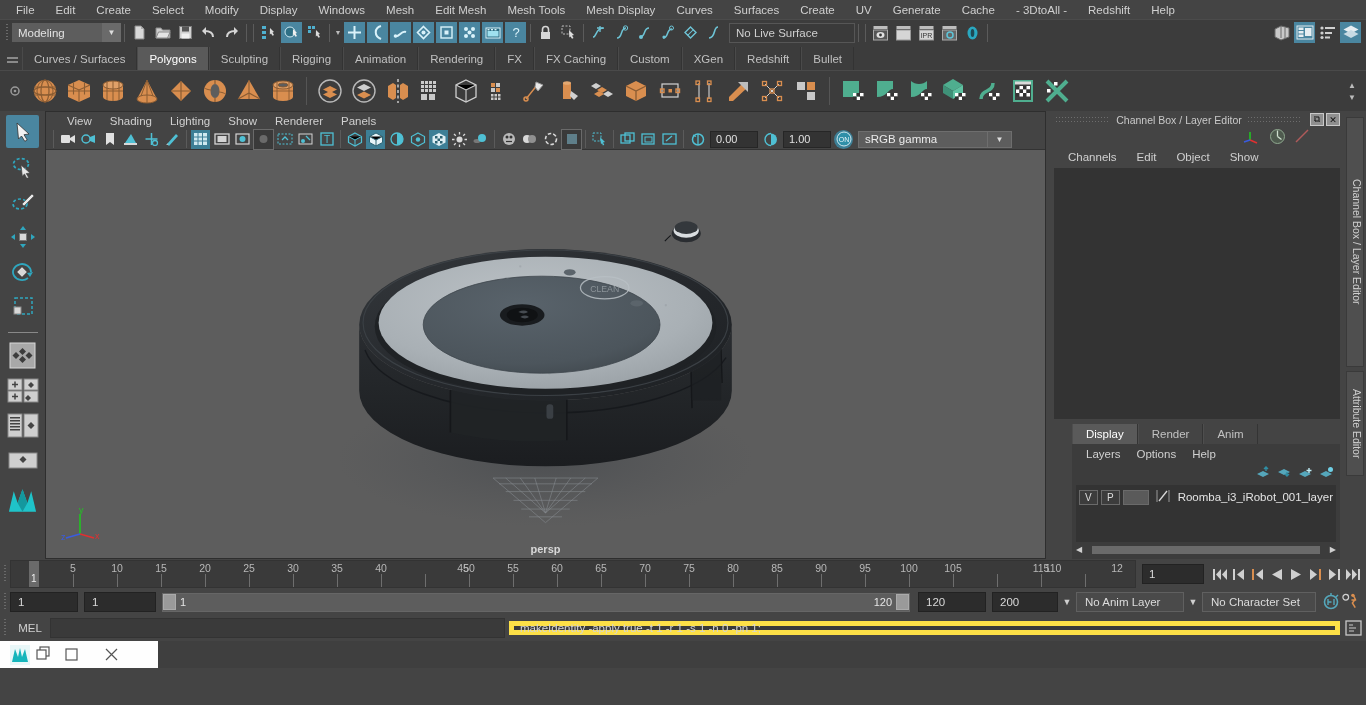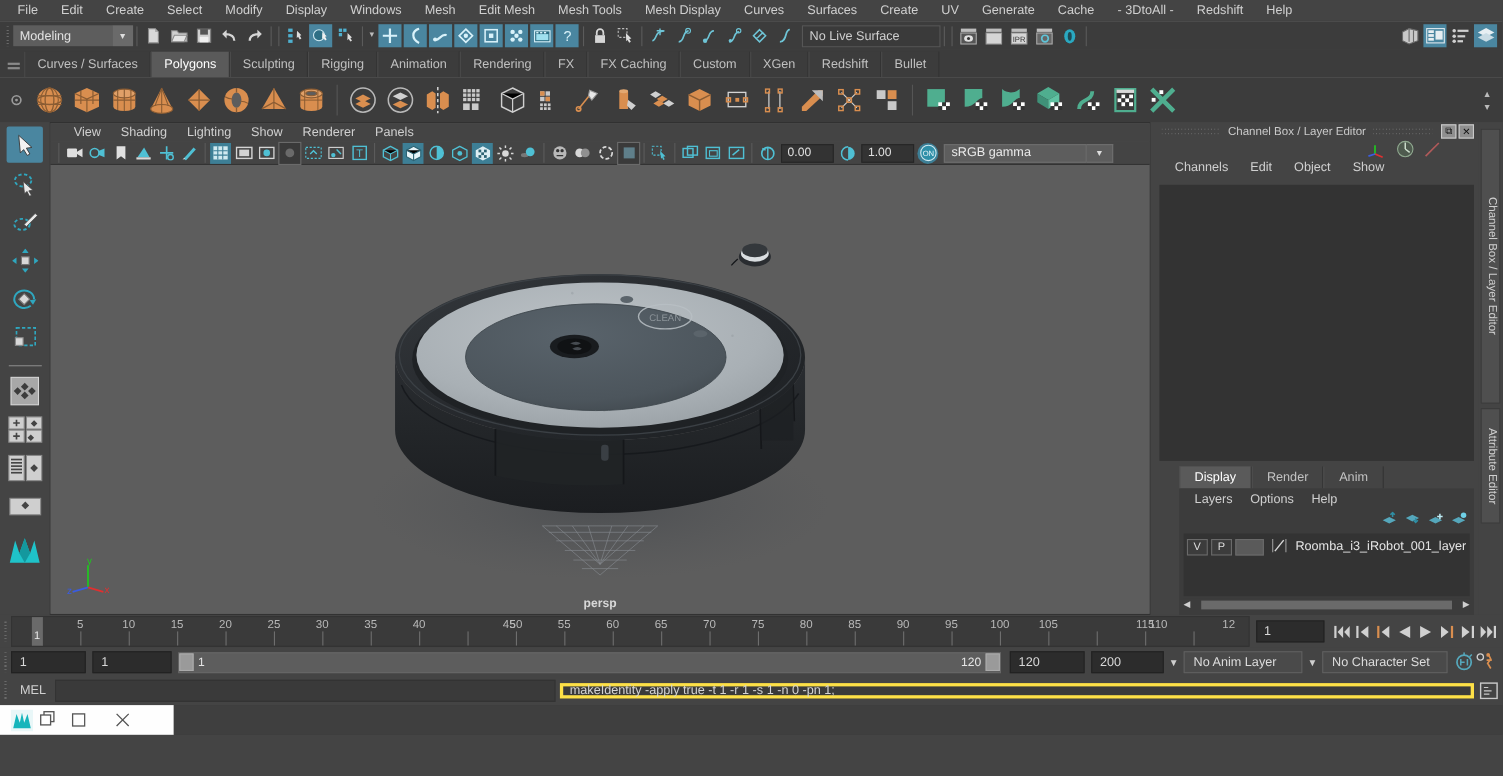--- a/index.html
+++ b/index.html
@@ -135,21 +135,21 @@
   }
   .dots{ flex:1 1 auto; height:9px;
     background:repeating-linear-gradient(to right,#6d6d6d 0 1px,transparent 1px 3px),
                repeating-linear-gradient(to right,#6d6d6d 0 1px,transparent 1px 3px);
     background-size:3px 1px; background-position:0 2px,0 6px; background-repeat:repeat-x;
     margin:0 6px;
   }
   .winbtn{ width:14px;height:13px;background:#8f8f8f;border:1px solid #c9c9c9;color:#111;
     font-size:9px;display:flex;align-items:center;justify-content:center; margin-left:2px;}
   .rp-icons{ height:18px; display:flex; align-items:center; justify-content:flex-end; padding-right:28px; gap:8px;}
-  .rp-menus{ height:22px; display:flex; align-items:flex-start; padding-left:8px; }
+  .rp-menus{ height:22px; display:flex; align-items:center; padding-left:8px; }
   .rp-menus .rm{ padding:0 10px; font-size:11.5px;color:#d0d0d0;}
   .channelbox{ flex:1 1 auto; background:#333333; margin:0 4px 0 4px; }
   .lyr-tabs{ height:21px; display:flex; align-items:flex-end; padding-left:22px; margin-top:4px;}
   .lt{ padding:3px 13px; font-size:11.5px; color:#c2c2c2; background:#444;
        border-left:1px solid #4e4e4e; border-right:1px solid #343434; height:20px;
        display:flex;align-items:center;}
   .lt.active{ background:#5a5a5a; color:#fff; }
   .lyr-body{ background:#3c3c3c; margin:0 4px 0 22px; flex:0 0 auto; padding-bottom:4px;}
   .lyr-menus{ height:19px; display:flex; align-items:center; padding-left:6px;}
   .lyr-menus .lm{ padding:0 8px; font-size:11.5px;color:#d0d0d0;}
@@ -193,21 +193,21 @@
   .drop{ width:18px;height:20px;display:flex;align-items:center;justify-content:center;font-size:9px;color:#cfcfcf;}
   .selectfield{
     height:20px;background:#4a4a4a;border:1px solid #606060;color:#dcdcdc;font-size:11.5px;
     display:flex;align-items:center;padding-left:8px;
   }
 
   
   .melrow{ height:26px; background:#444; display:flex; align-items:center; padding-left:2px; }
   .mel-lab{ width:40px; text-align:center; font-size:11.5px; color:#d0d0d0;}
   .mel-input{ width:455px;height:20px;background:#3a3a3a;border:1px solid #333;}
-  .mel-out{ flex:1 1 auto;height:14px;background:#3a3a3a;border:3px solid #fde047;color:#d4d4d4;
+  .mel-out{ flex:1 1 auto;height:14px;background:#3a3a3a;border:5px solid #fde047;color:#d4d4d4;
      font-size:11.5px;display:flex;align-items:center;padding-left:6px; margin-left:4px;}
   .mel-btn{ width:22px;height:22px;display:flex;align-items:center;justify-content:center;margin:0 2px;}
 
   
   .taskbar{ height:27px; background:#3f3f3f; display:flex; align-items:stretch;}
   .tb-white{ width:158px; background:#fefefe; display:flex; align-items:center; padding-left:10px; gap:0;}
   .tb-item{ width:40px; display:flex;align-items:center;justify-content:center; height:27px;}
   .tb-rest{ flex:1 1 auto; background:#3f3f3f;}
 </style>
 </head>

